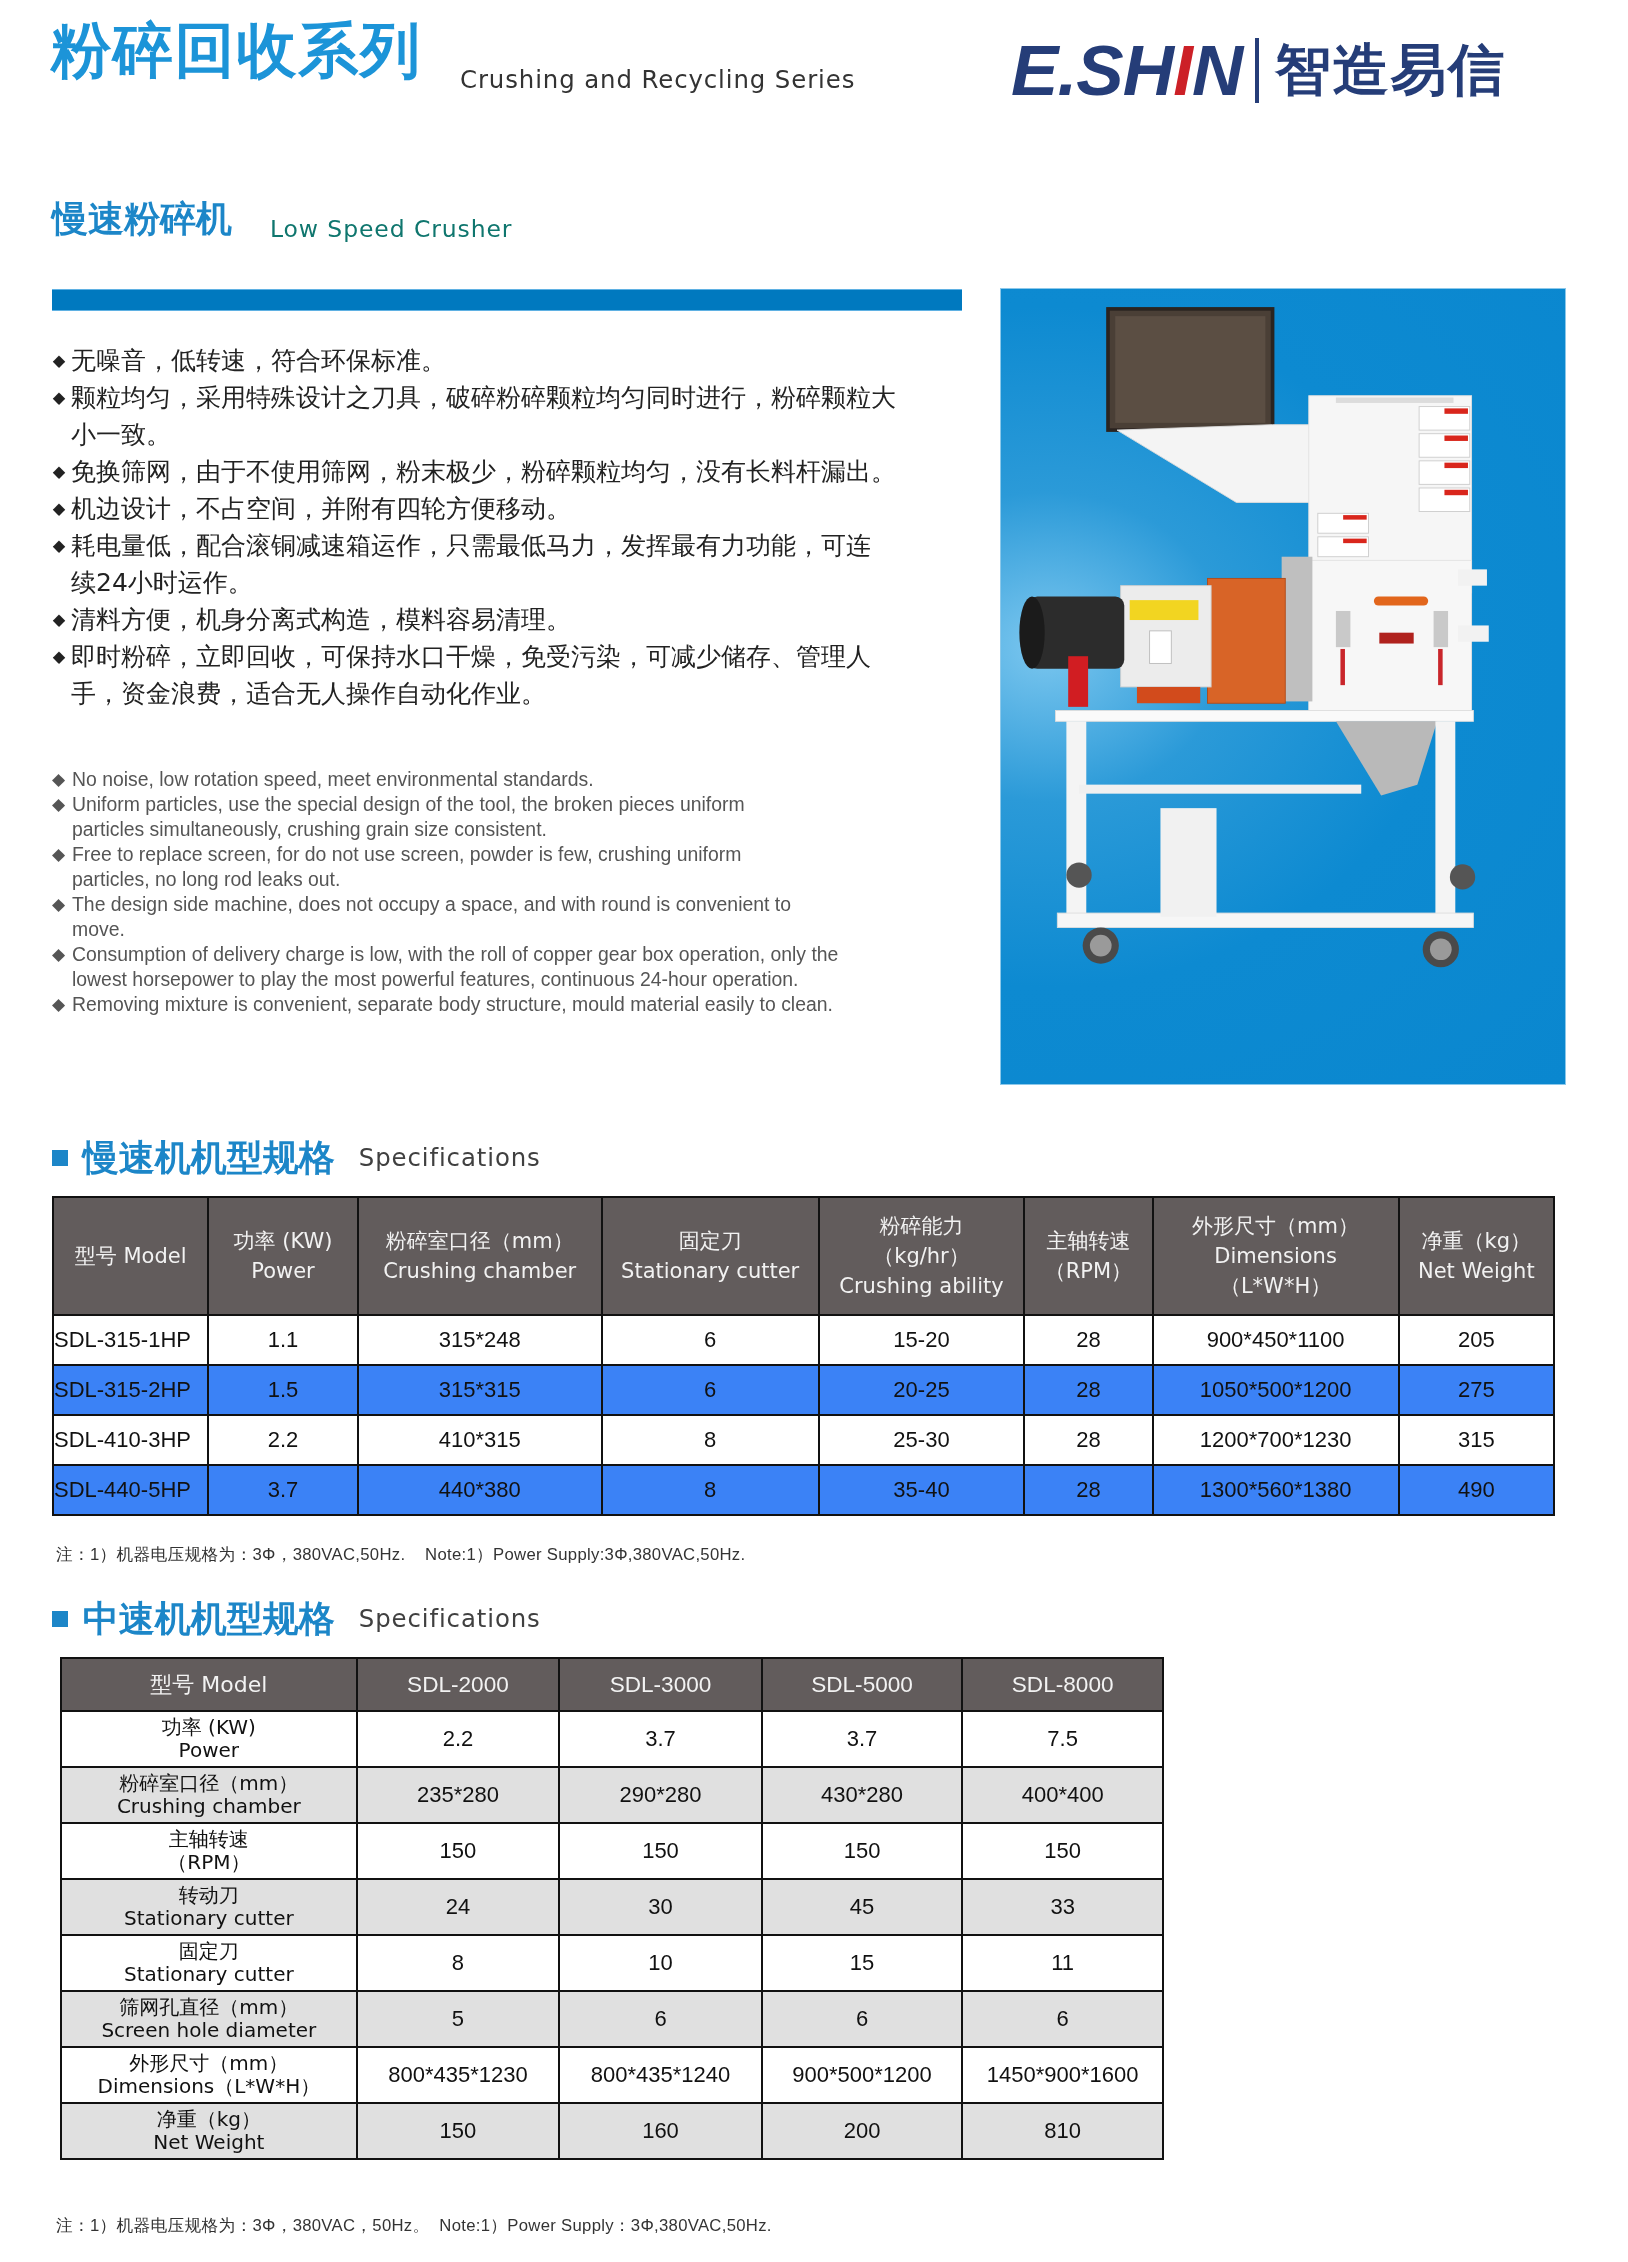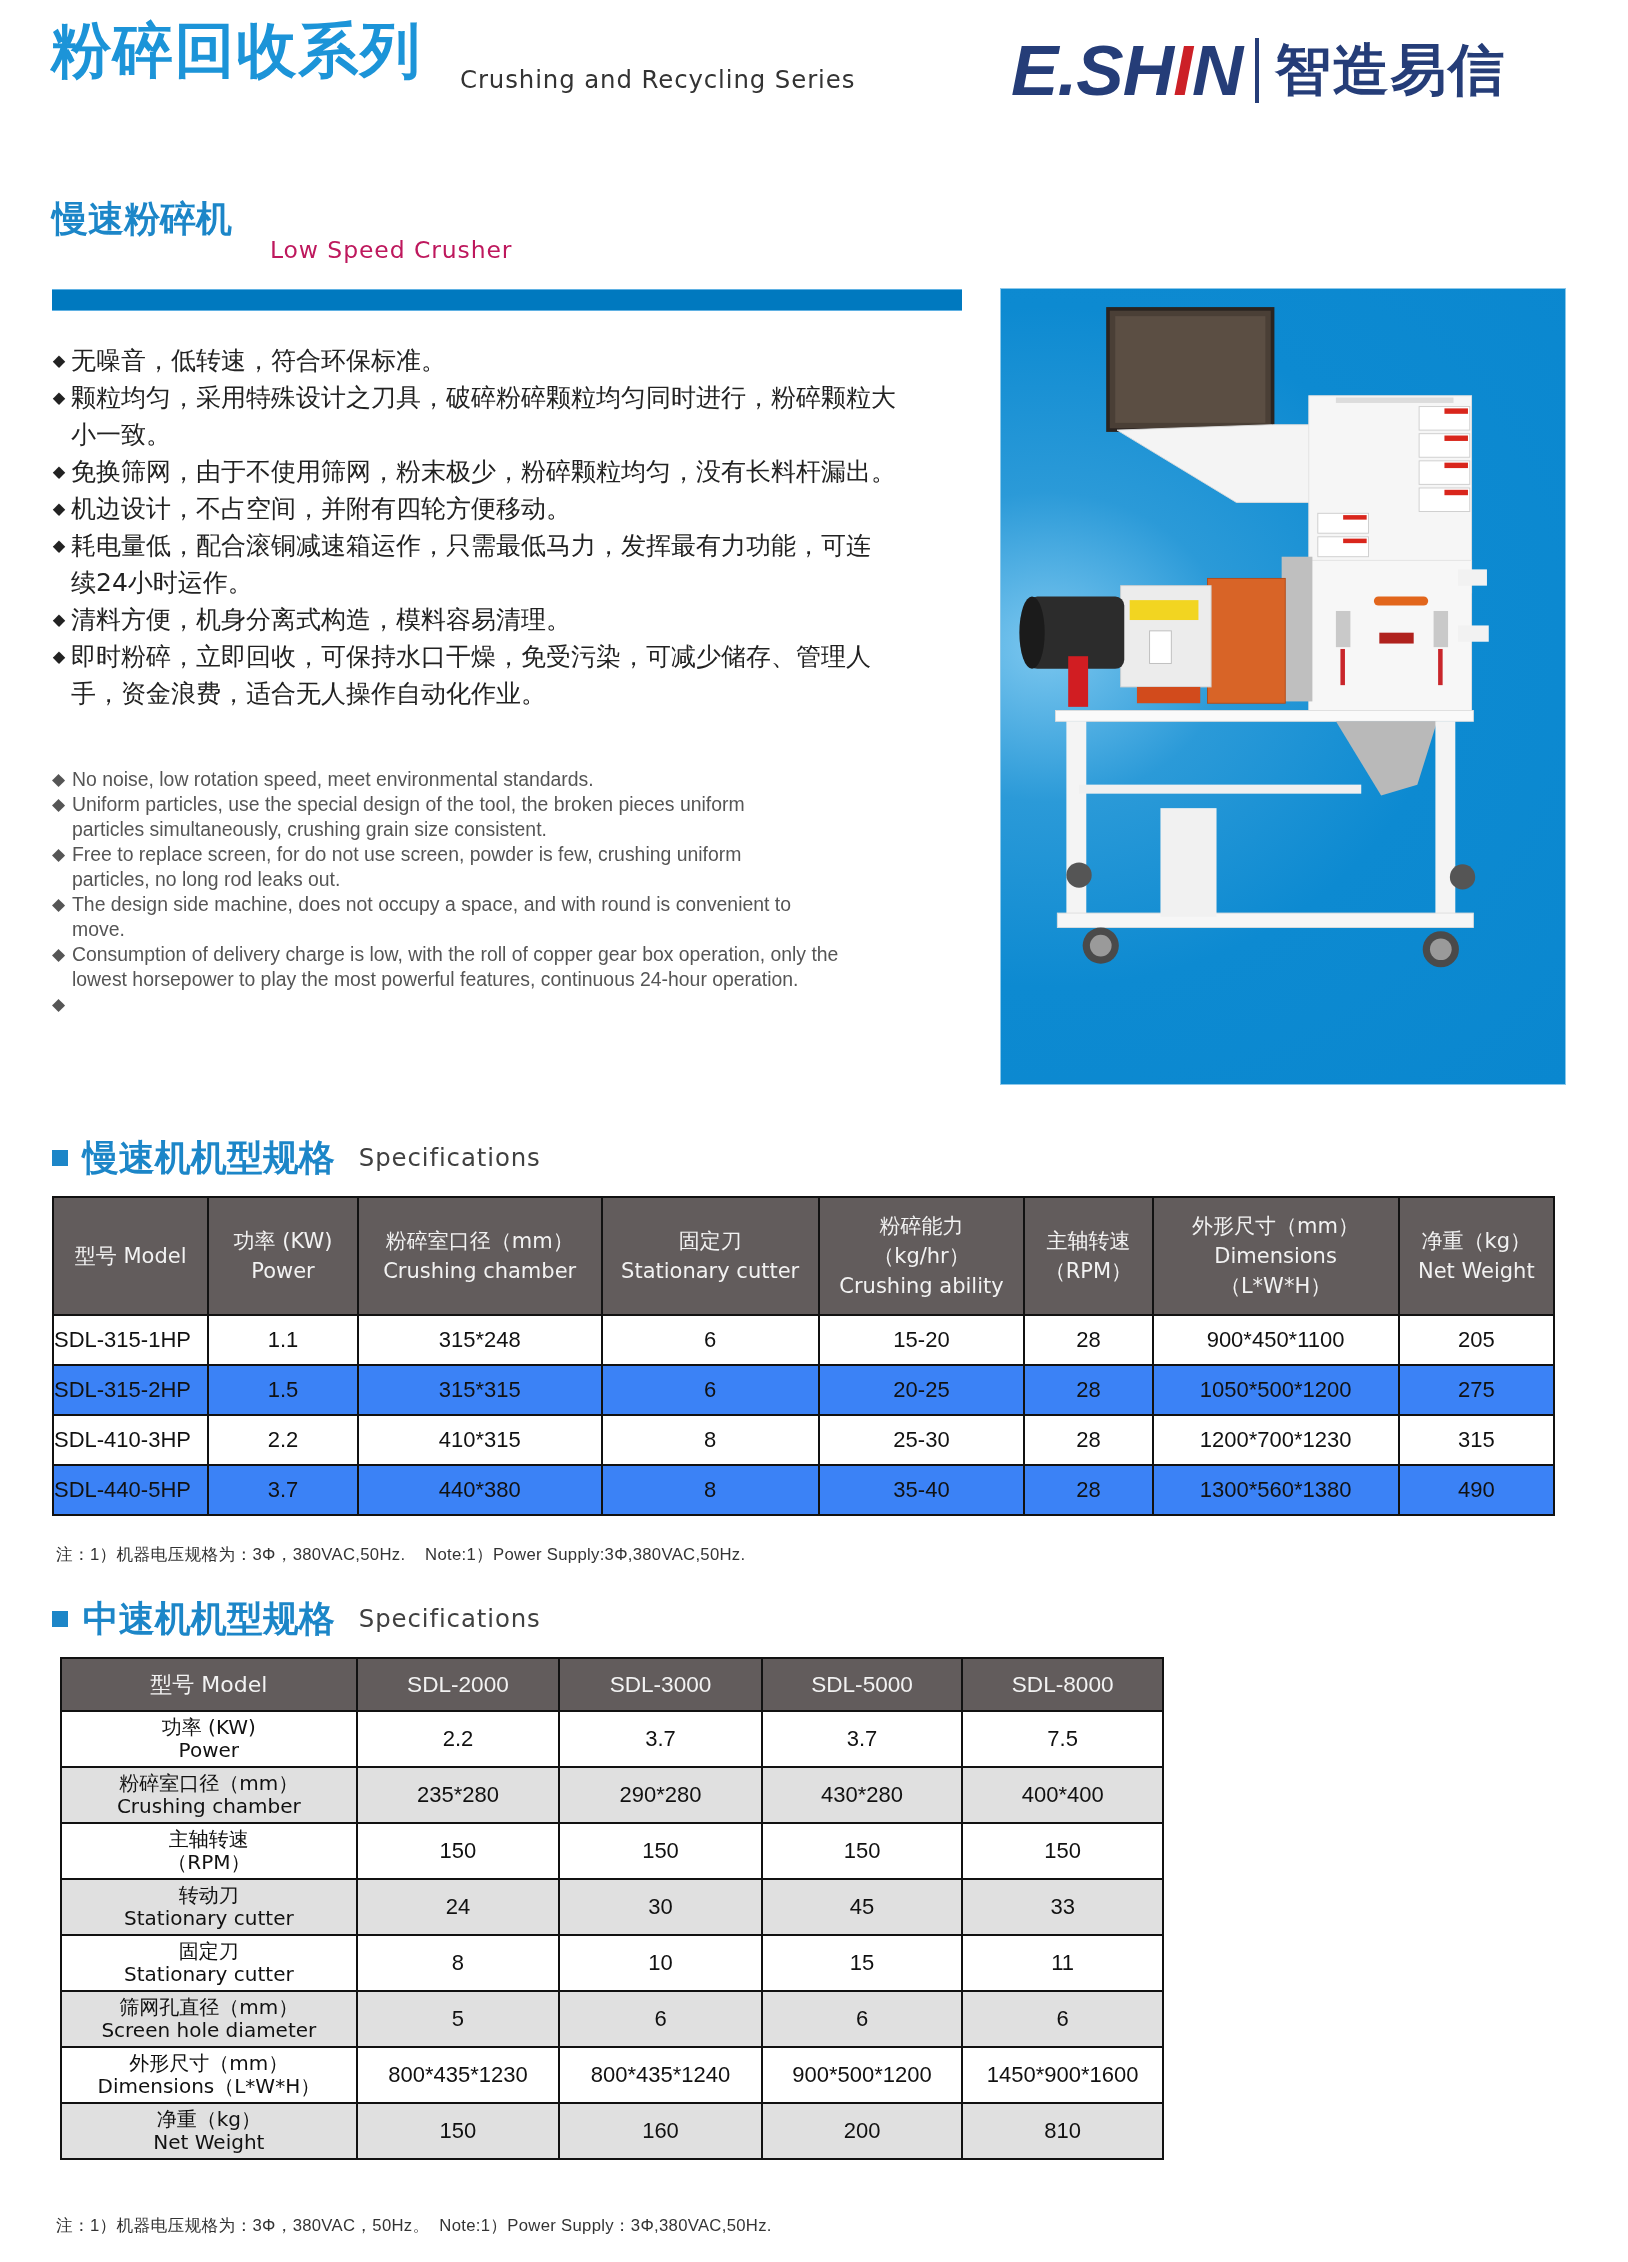--- a/index.html
+++ b/index.html
@@ -10,21 +10,21 @@
   
   .series-title { left: 51px; top: 20px; font-size: 60px; font-weight: bold; color: #1c94d8; letter-spacing: 1.8px; line-height: 1; }
   .series-sub { left: 460px; top: 65px; font-size: 24.4px; color: #333; letter-spacing: 0.9px; font-family: "DejaVu Sans", sans-serif; }
   .logo { left: 1011px; top: 34px; height: 72px; display: flex; align-items: center; }
   .logo-en { font-family: "Liberation Sans", sans-serif; font-style: italic; font-weight: bold; font-size: 71px; color: #253d78; letter-spacing: -0.9px; line-height: 1; }
   .logo-en .red { color: #cc2027; }
   .logo-sep { width: 3.6px; height: 65px; background: #253d78; margin: 0 16.3px 0 12.7px; }
   .logo-cn { font-size: 56px; font-weight: bold; color: #253d78; letter-spacing: 1.8px; line-height: 1; }
 
   .product-title { left: 52px; top: 201px; font-size: 36px; font-weight: bold; color: #1c86c8; line-height: 1; }
-  .product-sub { left: 270px; top: 236px; font-size: 23.5px; color: #be185d; letter-spacing: 0.9px; }
+  .product-sub { left: 270px; top: 215px; font-size: 23.5px; color: #0f766e; letter-spacing: 0.9px; }
   .blue-bar { left: 52px; top: 289px; width: 910px; height: 20px; background: #0079bf; border-top: 0.9px solid #5fb1e3; border-bottom: 0.9px solid #5fb1e3; }
 
   
   .features-cn { left: 51px; top: 342px; width: 905px; font-size: 25px; line-height: 37px; color: #222; }
   .features-cn .item { position: relative; padding-left: 20px; }
   .features-cn .item .bullet { position: absolute; left: 1.8px; top: 0; font-size: 16.3px; }
   .features-en { left: 52px; top: 767px; width: 814px; font-size: 19.4px; line-height: 25px; color: #555; font-family: "Liberation Sans", sans-serif; }
   .features-en .item { position: relative; padding-left: 20px; }
   .features-en .item .bullet { position: absolute; left: 0; top: 0; font-size: 17px; color: #555; }
 
@@ -83,21 +83,21 @@
   <div class="item"><span class="bullet">◆</span><span>清料方便，机身分离式构造，模料容易清理。</span></div>
   <div class="item" style="width:832px"><span class="bullet">◆</span><span>即时粉碎，立即回收，可保持水口干燥，免受污染，可减少储存、管理人手，资金浪费，适合无人操作自动化作业。</span></div>
 </div>
 
 <div class="abs features-en">
   <div class="item"><span class="bullet">◆</span><span>No noise, low rotation speed, meet environmental standards.</span></div>
   <div class="item" style="width:742px"><span class="bullet">◆</span><span>Uniform particles, use the special design of the tool, the broken pieces uniform particles simultaneously, crushing grain size consistent.</span></div>
   <div class="item" style="width:742px"><span class="bullet">◆</span><span>Free to replace screen, for do not use screen, powder is few, crushing uniform particles, no long rod leaks out.</span></div>
   <div class="item" style="width:724px"><span class="bullet">◆</span><span>The design side machine, does not occupy a space, and with round is convenient to move.</span></div>
   <div class="item" style="width:778px"><span class="bullet">◆</span><span>Consumption of delivery charge is low, with the roll of copper gear box operation, only the lowest horsepower to play the most powerful features, continuous 24-hour operation.</span></div>
-  <div class="item" style="width:778px"><span class="bullet">◆</span></div>
+  <div class="item" style="width:778px"><span class="bullet">◆</span><span>Removing mixture is convenient, separate body structure, mould material easily to clean.</span></div>
 </div>
 
 <div class="abs photo">
   <svg width="564" height="795" viewBox="0 0 623 879">
 
     <rect x="118" y="22" width="182" height="134" fill="#4a3f36" stroke="#2a2420" stroke-width="4"></rect>
     <rect x="126" y="30" width="166" height="118" fill="#5b4e43"></rect>
 
     <polygon points="128,156 300,150 342,150 342,236 260,236" fill="#f4f4f4" stroke="#ddd"></polygon>
     <rect x="340" y="118" width="180" height="218" fill="#f6f6f6" stroke="#e0e0e0"></rect>

